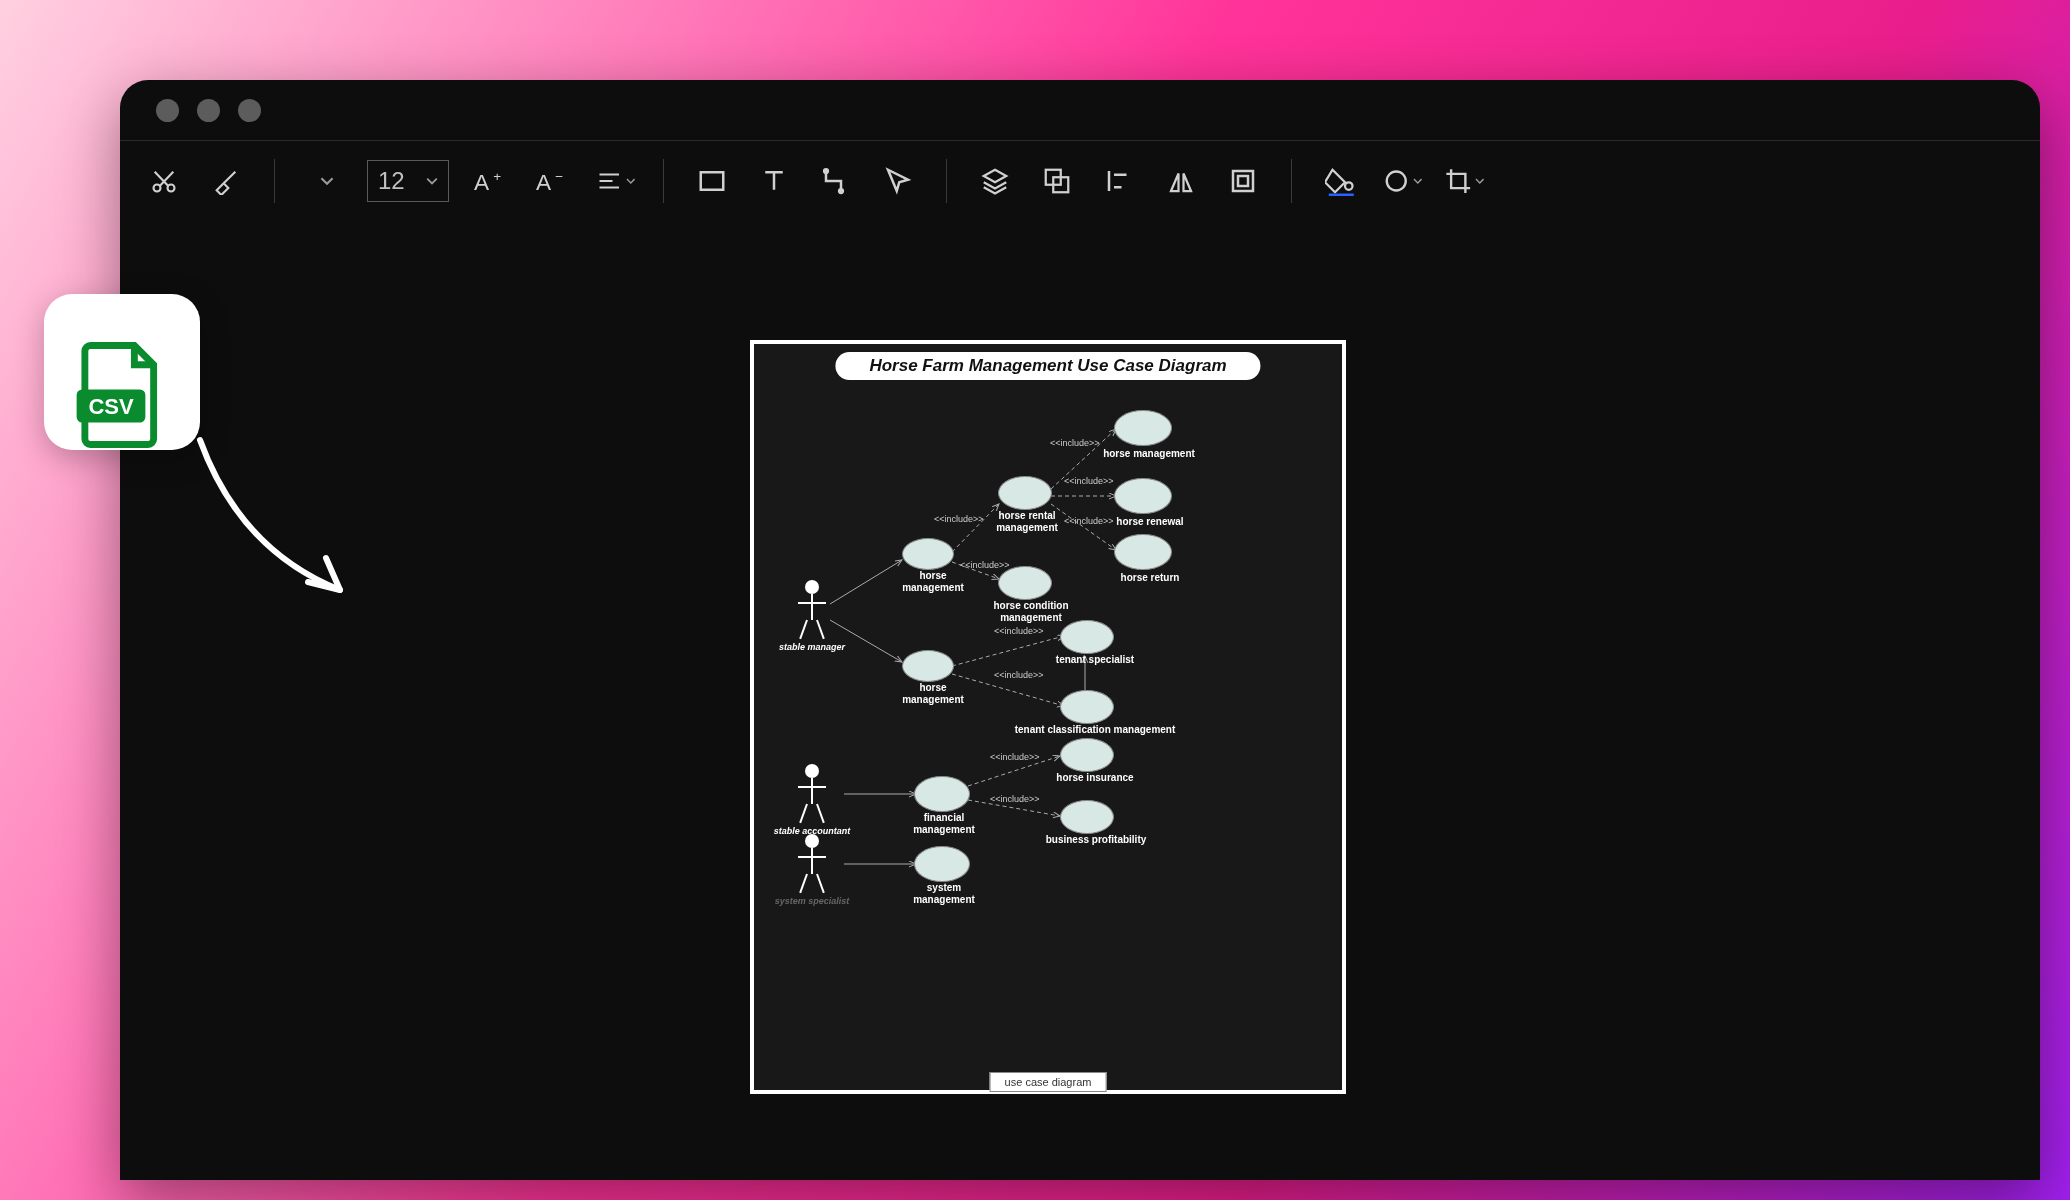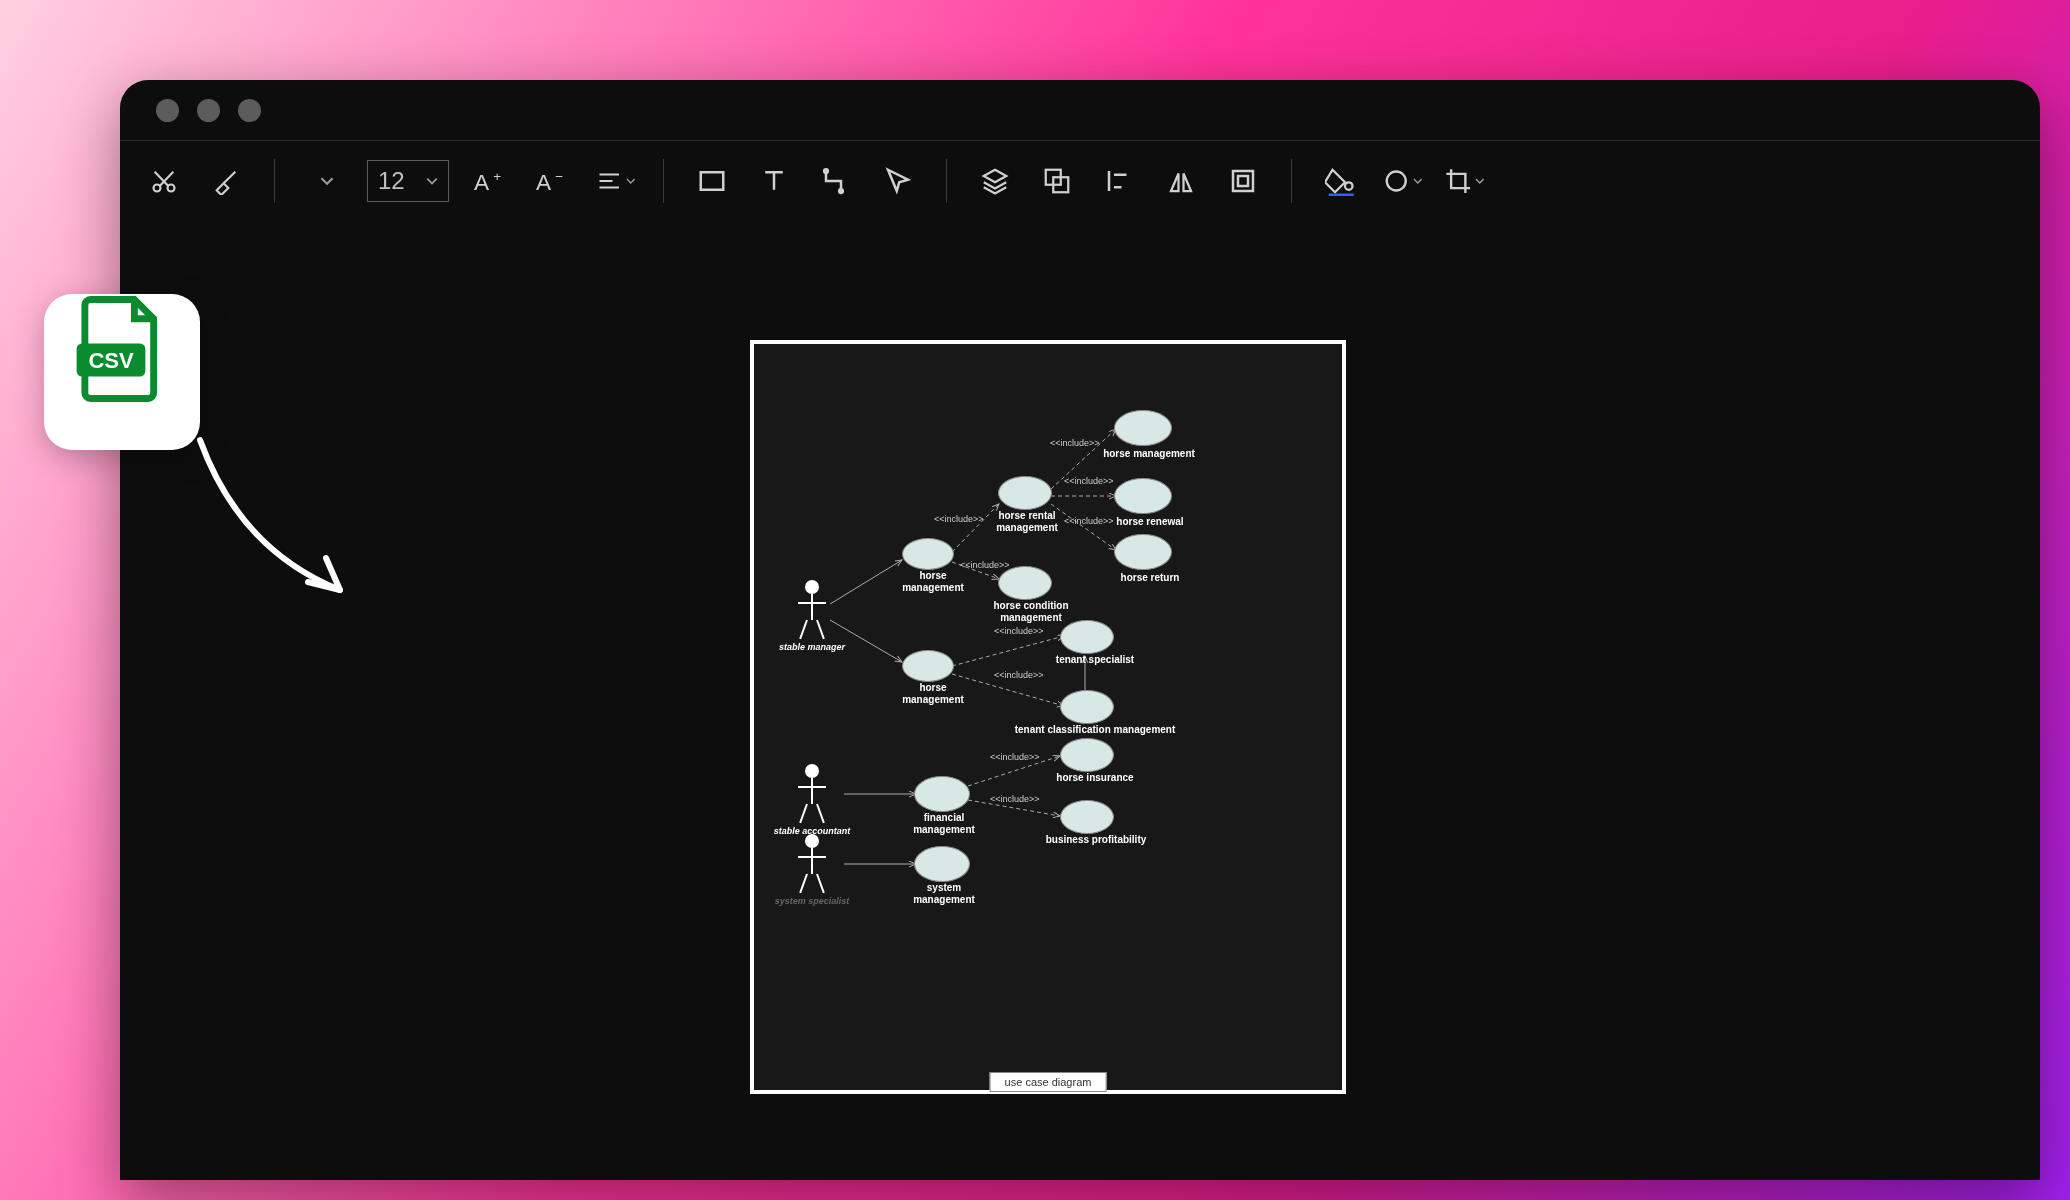--- a/index.html
+++ b/index.html
@@ -202,21 +202,21 @@
 }
 .csv-badge {
   position: absolute;
   top: 294px;
   left: 44px;
   width: 156px;
   height: 156px;
   background: #fff;
   border-radius: 28px;
   display: flex;
-  align-items: flex-start;
+  align-items: flex-end;
   justify-content: center;
   box-shadow: 0 8px 30px rgba(0,0,0,0.25);
 }
 .arrow-svg {
   position: absolute;
   top: 430px;
   left: 180px;
   width: 220px;
   height: 190px;
 }
@@ -363,20 +363,21 @@
         </svg>
       <svg width="10" height="10" viewBox="0 0 10 10" style="margin-left:2px">
           <path d="M1 3 L5 7 L9 3" fill="none" stroke="#999" stroke-width="1.5"></path>
         </svg>
     </div>
   </div>
 
   <div class="canvas-area">
     <div class="diagram-doc">
 
+      <div class="diagram-title-pill">Horse Farm Management Use Case Diagram</div>
 
       <svg width="596" height="754" style="position:absolute;top:0;left:0;pointer-events:none">
         <defs>
           <marker id="arr" markerWidth="8" markerHeight="8" refX="7" refY="3" orient="auto">
             <path d="M0 0 L7 3 L0 6" fill="none" stroke="#aaa" stroke-width="1"></path>
           </marker>
         </defs>
         <g stroke="#aaa" stroke-width="1" fill="none">
           <line x1="76" y1="260" x2="148" y2="216" marker-end="url(#arr)"></line>
           <line x1="76" y1="276" x2="148" y2="318" marker-end="url(#arr)"></line>

